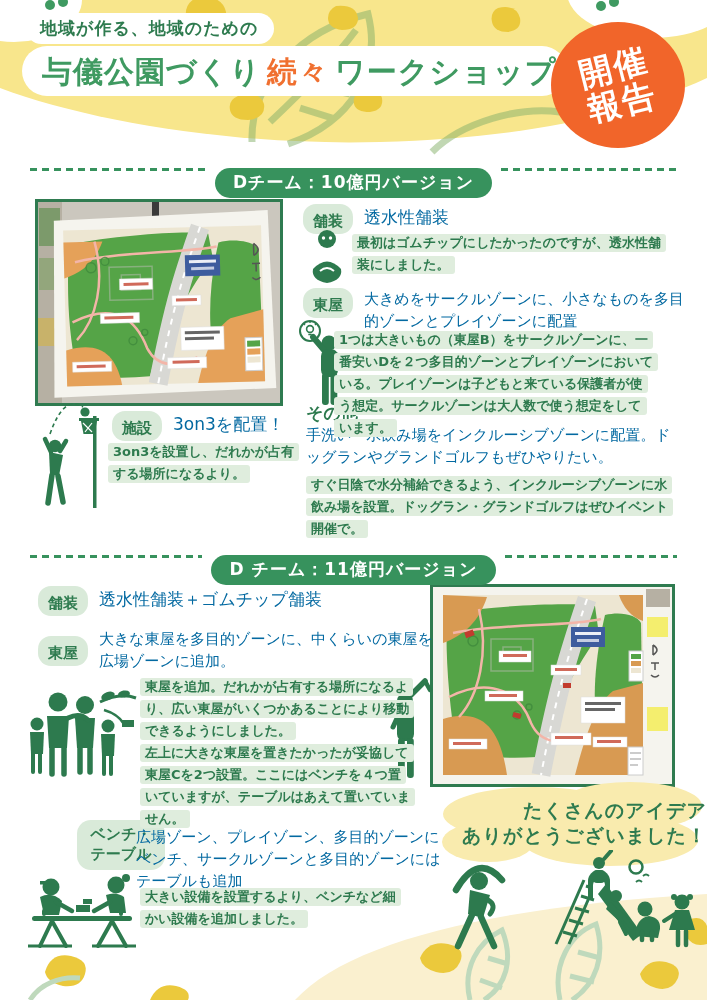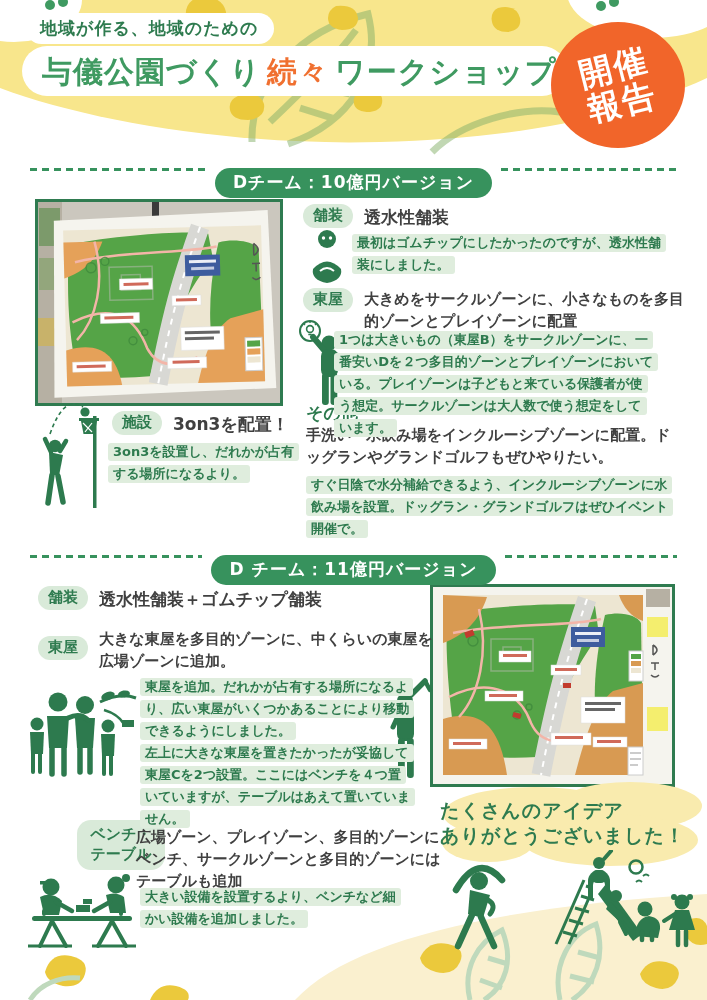--- a/index.html
+++ b/index.html
@@ -32,34 +32,34 @@
   
   .sec-head{left:30px;width:647px;display:flex;gap:9px;z-index:2;}
   .dash{flex:1;height:3px;background:repeating-linear-gradient(90deg,#37925D 0 7px,transparent 7px 12px);}
   .sec-pill{background:#37925D;color:#fff;font-weight:bold;font-size:17px;
     padding:3px 18px 4px;border-radius:16px;letter-spacing:1px;white-space:nowrap;}
   
   .photo{border:3px solid #2F7B50;box-sizing:border-box;background:#CBC7BE;z-index:1;}
   .row{display:flex;align-items:flex-start;gap:11px;z-index:2;}
   .pill{
     background:#D9EAD9;color:#2E7B4F;font-weight:bold;font-size:15px;
-    padding:2px 10px 3px;border-radius:13px;white-space:nowrap;flex:0 0 auto;
+    padding:8px 10px 3px;border-radius:13px;white-space:nowrap;flex:0 0 auto;
   }
   .pill.multi{white-space:normal;text-align:center;width:68px;padding:4px 10px 5px;border-radius:14px;line-height:1.35;margin-left:37px;}
-  .value{color:#404040;font-weight:bold;font-size:15px;line-height:1.45;padding-top:1px;}
+  .value{color:#0369a1;font-weight:normal;font-size:15px;line-height:1.45;padding-top:1px;}
   .value.big{font-size:17px;}
   .heading{font-size:17px;font-weight:bold;color:#2D7A4E;z-index:2;}
   .note{font-size:13px;font-weight:bold;line-height:1.7;z-index:3;}
   .note .hl{
     background:#DFEDDD;color:#2D7A4E;padding:1px 5px 2px;border-radius:3px;
     -webkit-box-decoration-break:clone;box-decoration-break:clone;text-align:right;
   }
   .fig{z-index:2;}
   .thanks{
-    width:267px;text-align:left;font-size:19px;font-weight:bold;color:#2E7B4F;
+    width:267px;text-align:right;font-size:19px;font-weight:bold;color:#2E7B4F;
     letter-spacing:1px;z-index:3;
   }
   .deco-bottom{z-index:0;}
   .clouds{z-index:1;}
 </style>
 </head>
 <body>
 
 <div class="page">
 

